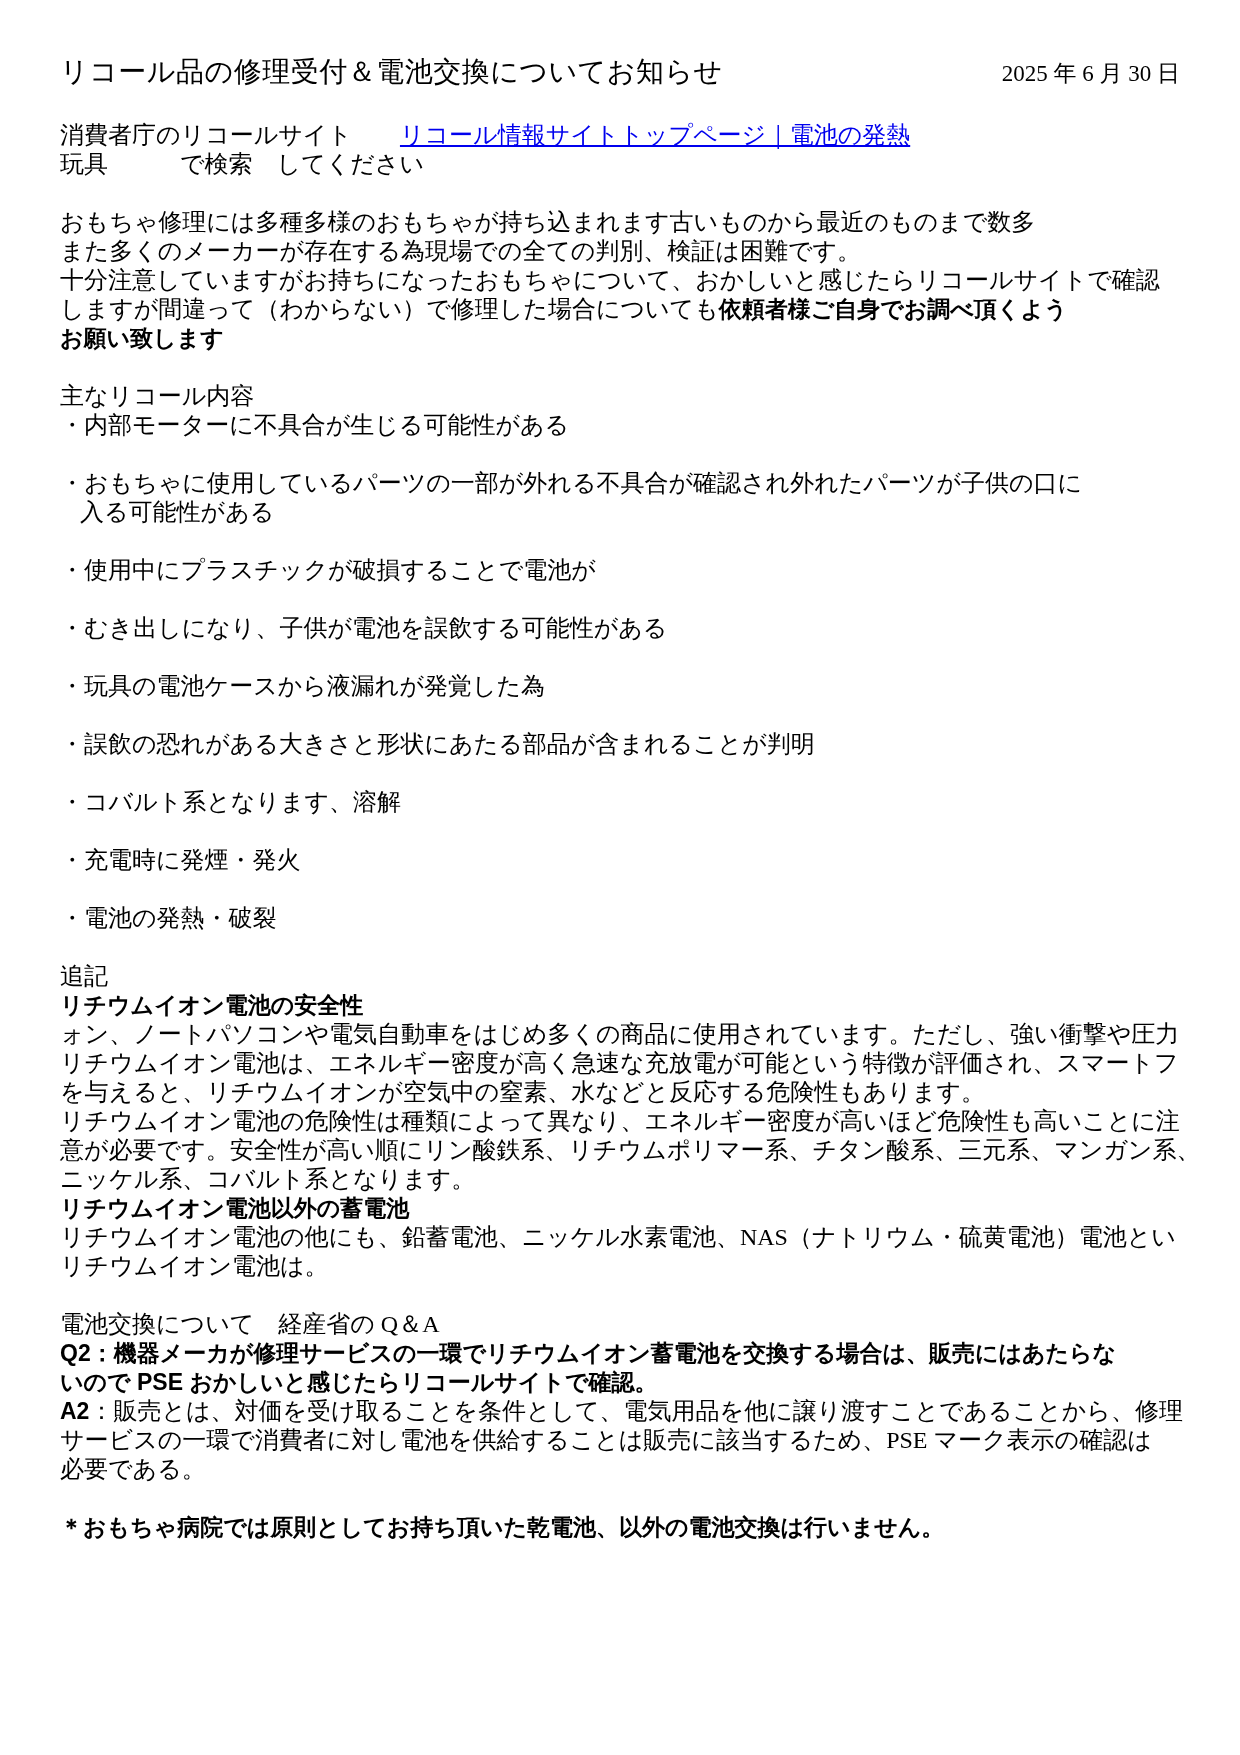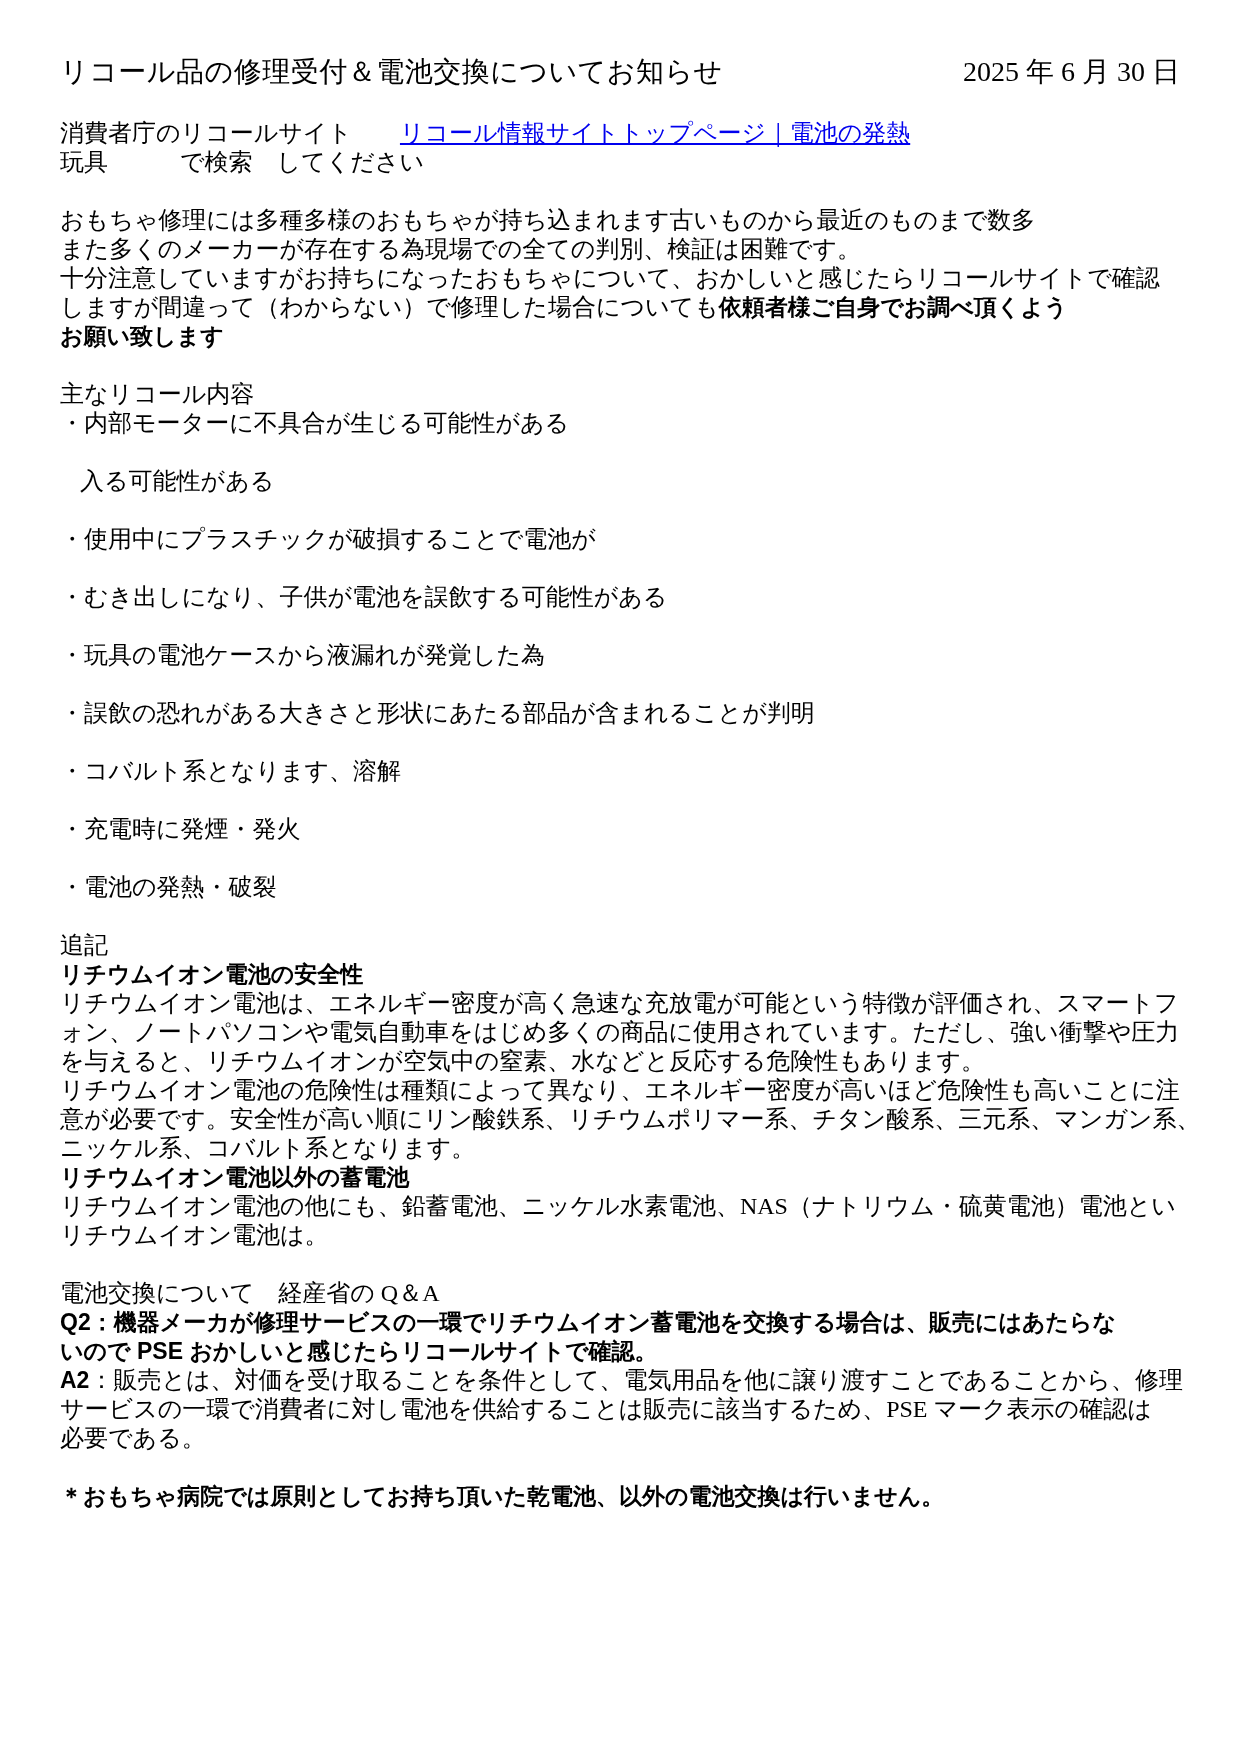--- a/index.html
+++ b/index.html
@@ -28,21 +28,21 @@
     white-space: nowrap;
   }
   .doc-title {
     margin: 0;
     font-size: 28px;
     font-weight: 400;
     line-height: 36px;
     letter-spacing: 0.5px;
   }
   .doc-date {
-    font-size: 28px;
+    font-size: 23px;
     line-height: 36px;
   }
   .doc-body {
     font-size: 24px;
   }
   .line {
     line-height: 29px;
     min-height: 29px;
     white-space: nowrap;
   }
@@ -77,40 +77,41 @@
       <div class="line blank">&nbsp;</div>
       <div class="line"><span>おもちゃ修理には多種多様のおもちゃが持ち込まれます古いものから最近のものまで数多</span></div>
       <div class="line"><span>また多くのメーカーが存在する為現場での全ての判別、検証は困難です。</span></div>
       <div class="line"><span>十分注意していますがお持ちになったおもちゃについて、おかしいと感じたらリコールサイトで確認</span></div>
       <div class="line"><span>しますが間違って（わからない）で修理した場合についても</span><span class="bold">依頼者様ご自身でお調べ頂くよう</span></div>
       <div class="line"><span class="bold">お願い致します</span></div>
       <div class="line blank">&nbsp;</div>
       <div class="line"><span>主なリコール内容</span></div>
       <div class="line"><span>・内部モーターに不具合が生じる可能性がある</span></div>
       <div class="line blank">&nbsp;</div>
+      <div class="line"><span>・おもちゃに使用しているパーツの一部が外れる不具合が確認され外れたパーツが子供の口に</span></div>
       <div class="line indent"><span>入る可能性がある</span></div>
       <div class="line blank">&nbsp;</div>
       <div class="line"><span>・使用中にプラスチックが破損することで電池が</span></div>
       <div class="line blank">&nbsp;</div>
       <div class="line"><span>・むき出しになり、子供が電池を誤飲する可能性がある</span></div>
       <div class="line blank">&nbsp;</div>
       <div class="line"><span>・玩具の電池ケースから液漏れが発覚した為</span></div>
       <div class="line blank">&nbsp;</div>
       <div class="line"><span>・誤飲の恐れがある大きさと形状にあたる部品が含まれることが判明</span></div>
       <div class="line blank">&nbsp;</div>
       <div class="line"><span>・コバルト系となります、溶解</span></div>
       <div class="line blank">&nbsp;</div>
       <div class="line"><span>・充電時に発煙・発火</span></div>
       <div class="line blank">&nbsp;</div>
       <div class="line"><span>・電池の発熱・破裂</span></div>
       <div class="line blank">&nbsp;</div>
       <div class="line"><span>追記</span></div>
       <div class="line"><span class="bold">リチウムイオン電池の安全性</span></div>
+      <div class="line"><span>ォン、ノートパソコンや電気自動車をはじめ多くの商品に使用されています。ただし、強い衝撃や圧力</span></div>
       <div class="line"><span>リチウムイオン電池は、エネルギー密度が高く急速な充放電が可能という特徴が評価され、スマートフ</span></div>
-      <div class="line"><span>ォン、ノートパソコンや電気自動車をはじめ多くの商品に使用されています。ただし、強い衝撃や圧力</span></div>
       <div class="line"><span>を与えると、リチウムイオンが空気中の窒素、水などと反応する危険性もあります。</span></div>
       <div class="line"><span>リチウムイオン電池の危険性は種類によって異なり、エネルギー密度が高いほど危険性も高いことに注</span></div>
       <div class="line"><span>意が必要です。安全性が高い順にリン酸鉄系、リチウムポリマー系、チタン酸系、三元系、マンガン系、</span></div>
       <div class="line"><span>ニッケル系、コバルト系となります。</span></div>
       <div class="line"><span class="bold">リチウムイオン電池以外の蓄電池</span></div>
       <div class="line"><span>リチウムイオン電池の他にも、鉛蓄電池、ニッケル水素電池、NAS（ナトリウム・硫黄電池）電池とい</span></div>
       <div class="line"><span>リチウムイオン電池は。</span></div>
       <div class="line blank">&nbsp;</div>
       <div class="line"><span>電池交換について　経産省の Q＆A</span></div>
       <div class="line"><span class="bold">Q2：機器メーカが修理サービスの一環でリチウムイオン蓄電池を交換する場合は、販売にはあたらな</span></div>

